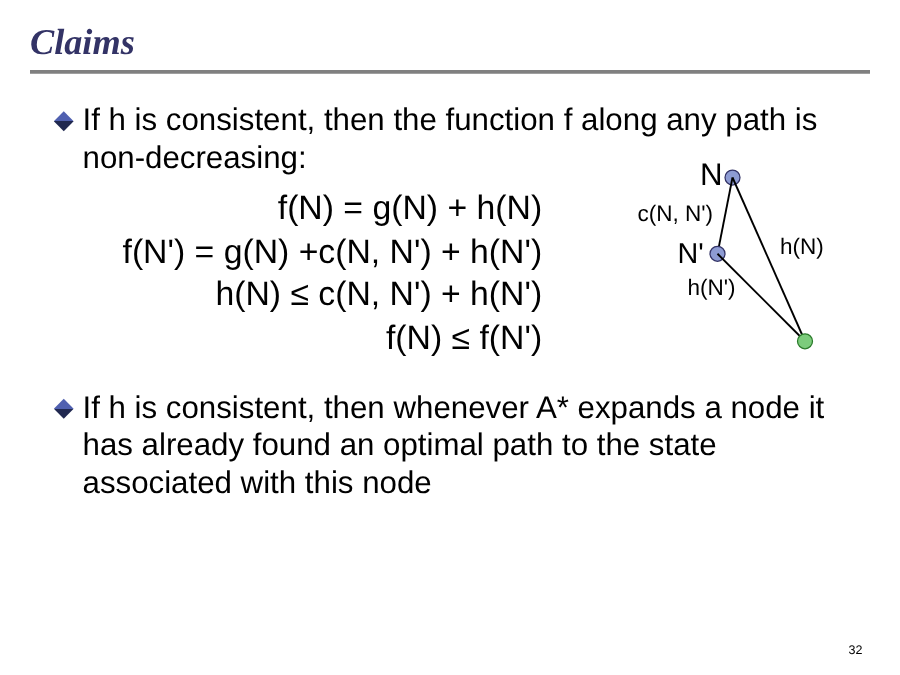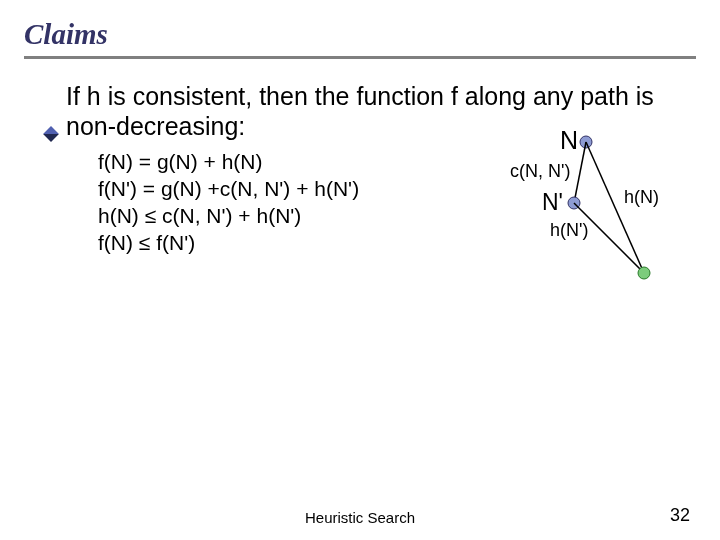--- a/index.html
+++ b/index.html
@@ -29,21 +29,21 @@
     height: 3px;
     background: #808080;
     width: 100%;
     margin-bottom: 22px;
   }
   .content {
     padding-left: 20px;
   }
   .bullet-row {
     display: flex;
-    align-items: flex-end;
+    align-items: flex-start;
     margin-bottom: 4px;
   }
   .diamond {
     flex: 0 0 auto;
     width: 14px;
     height: 14px;
     margin-top: 9px;
     margin-right: 8px;
     background: linear-gradient(135deg, #5060b0 50%, #202850 50%);
     transform: rotate(45deg) scale(0.8);
@@ -56,24 +56,25 @@
     position: relative;
   }
   .equations-diagram {
     display: flex;
     padding-left: 54px;
     margin-top: 8px;
     margin-bottom: 24px;
     position: relative;
   }
   .equations {
-    font-size: 21px;
+    font-size: 27px;
     line-height: 1.28;
     color: #000;
     white-space: pre;
+    text-align: right;
   }
   .diagram {
     position: absolute;
     right: 22px;
     top: -36px;
     width: 210px;
     height: 180px;
   }
   .footer-center {
     position: absolute;
@@ -81,21 +82,21 @@
     left: 0;
     width: 100%;
     text-align: center;
     font-size: 15px;
     color: #000;
   }
   .footer-right {
     position: absolute;
     bottom: 14px;
     right: 30px;
-    font-size: 18px;
+    font-size: 10px;
     color: #000;
   }
   .node-N-label {
     position: absolute;
     font-size: 25px;
     color: #000;
   }
   .dlabel {
     position: absolute;
     font-size: 18px;
@@ -139,18 +140,21 @@
           <circle cx="180" cy="160" r="6" fill="#7ccc7c" stroke="#2a7a2a" stroke-width="1"></circle>
         </svg>
         <div class="node-N-label" style="left:96px; top:13px;">N</div>
         <div class="dlabel" style="left:46px; top:48px;text-align:center;">c(N, N')</div>
         <div class="node-N-label" style="left:78px; top:76px; font-size:23px;">N'</div>
         <div class="dlabel" style="left:160px; top:74px;">h(N)</div>
         <div class="dlabel" style="left:86px; top:107px;">h(N')</div>
       </div>
     </div>
 
+    <div class="bullet-row">
+      <div class="diamond"></div>
+      <div class="bullet-text">If h is consistent, then whenever A* expands a node it has already found an optimal path to the state associated with this node</div>
+    </div>
 
   </div>
 
-  <div class="footer-center">Heuristic Search</div>
   <div class="footer-right">32</div>
 </div>
 
 </body></html>

